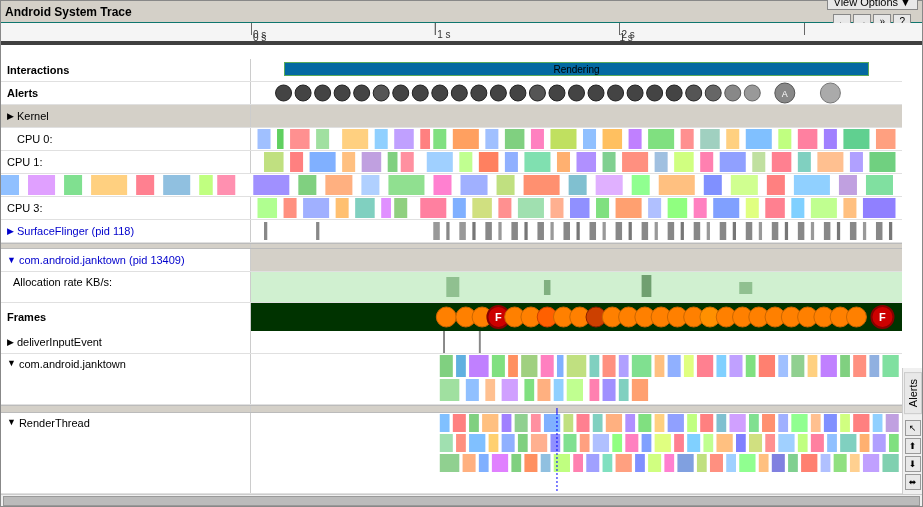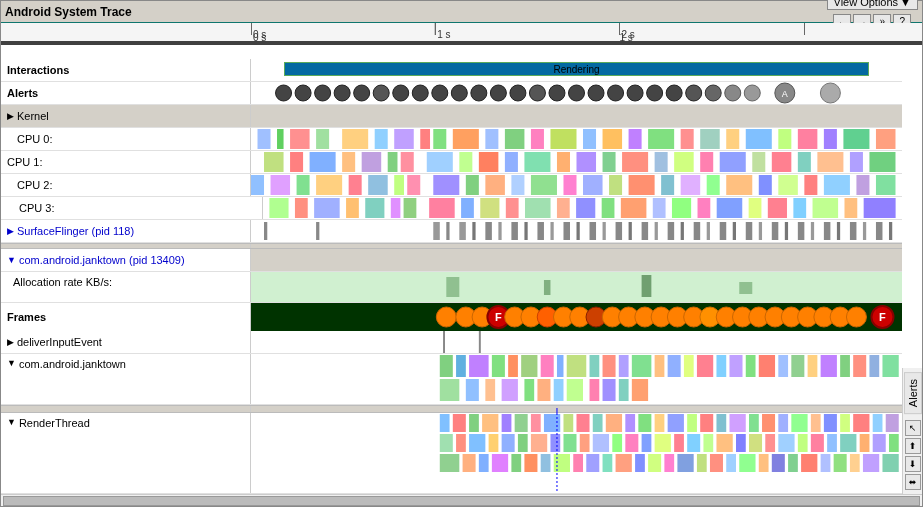--- a/index.html
+++ b/index.html
@@ -438,23 +438,20 @@
                 <rect x="80%" y="1" width="3%" height="20" fill="#ff8090"></rect>
                 <rect x="84%" y="1" width="2%" height="20" fill="#80d0c0"></rect>
                 <rect x="87%" y="1" width="4%" height="20" fill="#ffc090"></rect>
                 <rect x="92%" y="1" width="2%" height="20" fill="#b0a0ff"></rect>
                 <rect x="95%" y="1" width="4%" height="20" fill="#70d080"></rect>
               </svg>
             </div>
           </div>
 
           <div class="trace-row">
-            <div class="trace-row-label indent1" style="padding-left:16px;">
-              <span>CPU 2:</span>
-            </div>
             <div class="trace-row-content">
               <svg width="100%" height="22">
                 <rect x="0%" y="1" width="2%" height="20" fill="#90c0ff"></rect>
                 <rect x="3%" y="1" width="3%" height="20" fill="#e0a0ff"></rect>
                 <rect x="7%" y="1" width="2%" height="20" fill="#80e090"></rect>
                 <rect x="10%" y="1" width="4%" height="20" fill="#ffd080"></rect>
                 <rect x="15%" y="1" width="2%" height="20" fill="#ff8090"></rect>
                 <rect x="18%" y="1" width="3%" height="20" fill="#90c0e0"></rect>
                 <rect x="22%" y="1" width="1.5%" height="20" fill="#c0ff80"></rect>
                 <rect x="24%" y="1" width="2%" height="20" fill="#ff90b0"></rect>
@@ -475,21 +472,21 @@
                 <rect x="81%" y="1" width="3%" height="20" fill="#d0ff90"></rect>
                 <rect x="85%" y="1" width="2%" height="20" fill="#ff8080"></rect>
                 <rect x="88%" y="1" width="4%" height="20" fill="#90d0ff"></rect>
                 <rect x="93%" y="1" width="2%" height="20" fill="#c0a0e0"></rect>
                 <rect x="96%" y="1" width="3%" height="20" fill="#80e0a0"></rect>
               </svg>
             </div>
           </div>
 
           <div class="trace-row">
-            <div class="trace-row-label indent1" style="margin-left:12px;">
+            <div class="trace-row-label indent1" style="">
               <span>CPU 3:</span>
             </div>
             <div class="trace-row-content">
               <svg width="100%" height="22">
                 <rect x="1%" y="1" width="3%" height="20" fill="#b0ff90"></rect>
                 <rect x="5%" y="1" width="2%" height="20" fill="#ff9080"></rect>
                 <rect x="8%" y="1" width="4%" height="20" fill="#a0b0ff"></rect>
                 <rect x="13%" y="1" width="2%" height="20" fill="#ffc070"></rect>
                 <rect x="16%" y="1" width="3%" height="20" fill="#80d0c0"></rect>
                 <rect x="20%" y="1" width="1.5%" height="20" fill="#e090ff"></rect>

